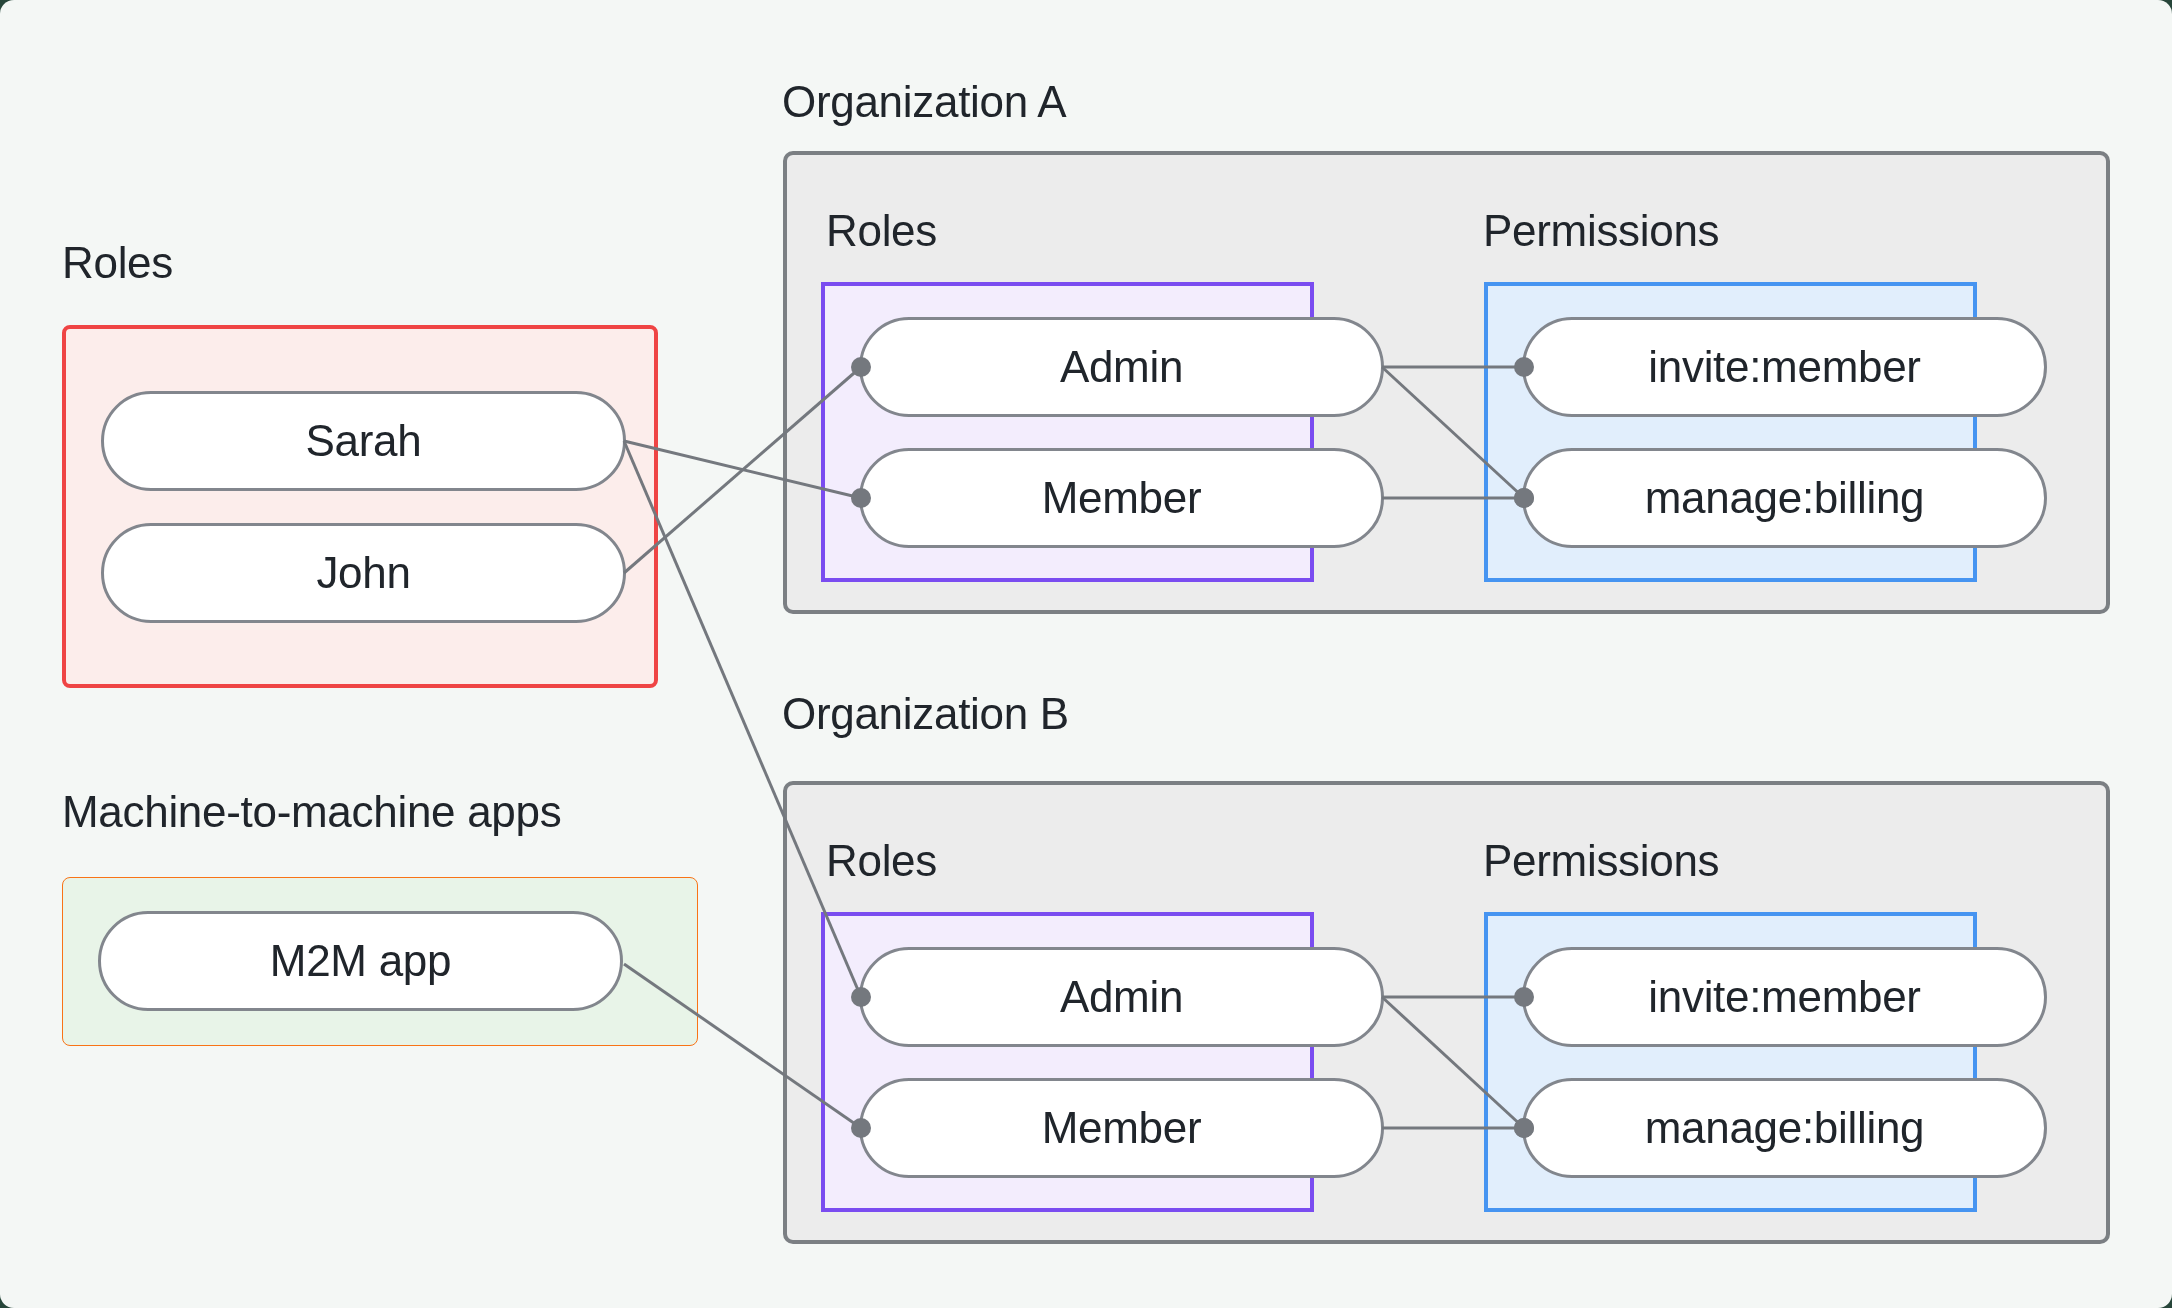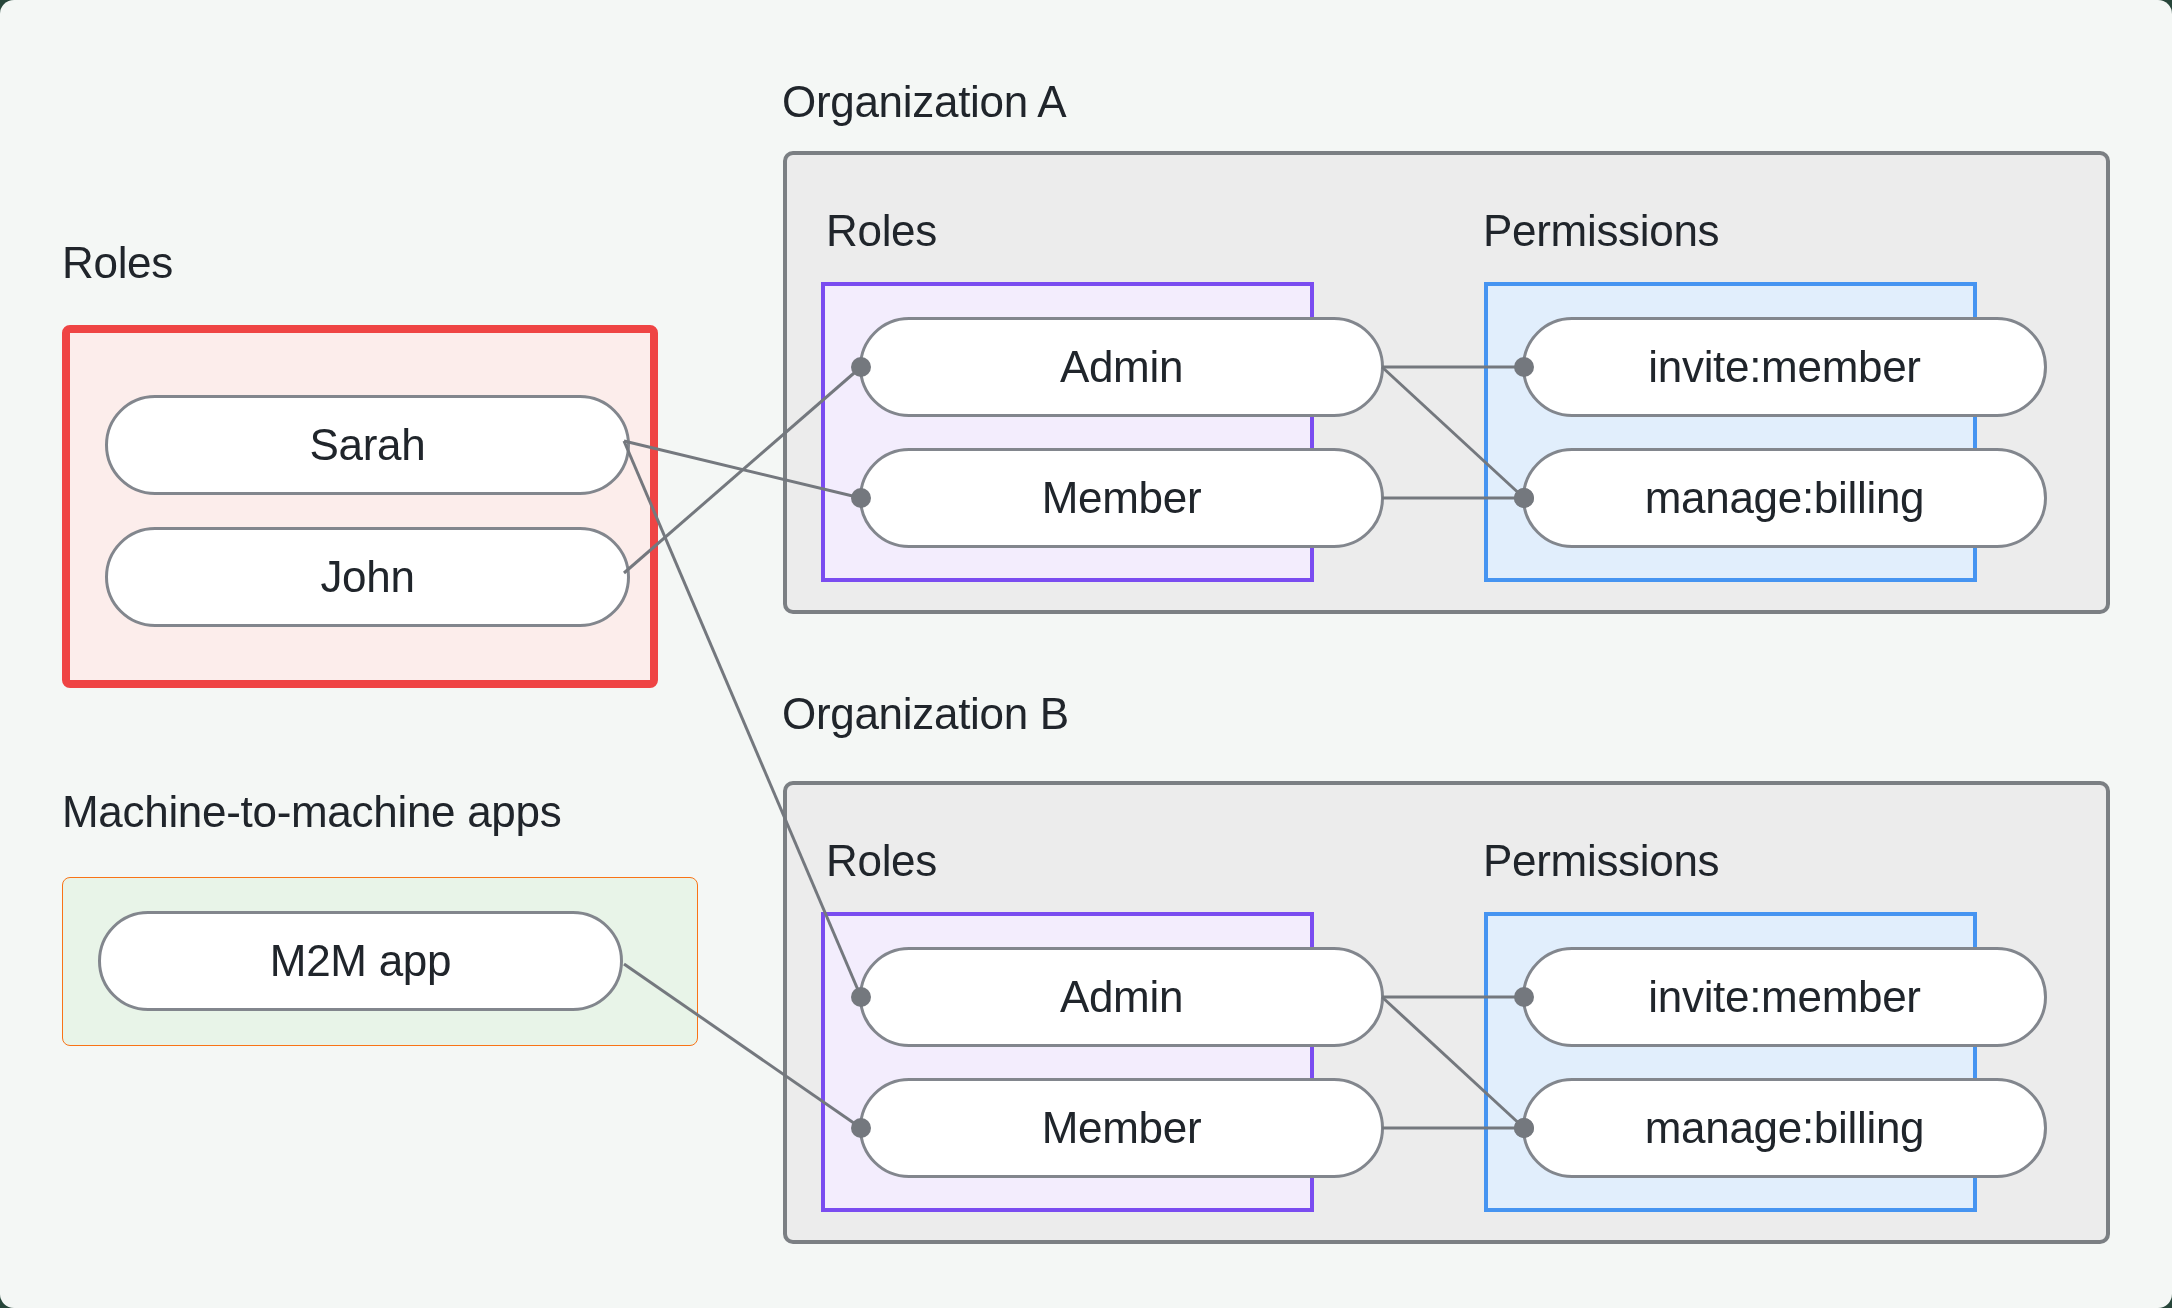--- a/index.html
+++ b/index.html
@@ -4,21 +4,21 @@
 <style>
   html,body{margin:0;padding:0;background:#27463a;}
   .canvas{
     position:relative;width:2172px;height:1308px;background:#f4f7f5;
     border-radius:14px;overflow:hidden;
     font-family:"Liberation Sans","DejaVu Sans",sans-serif;
     color:#20252b;letter-spacing:-0.3px;
   }
   .lbl{position:absolute;font-size:44px;line-height:1;font-weight:500;white-space:nowrap;}
   .group{position:absolute;border-radius:8px;box-sizing:border-box;}
-  .group.users{left:62px;top:325px;width:596px;height:363px;background:#fcedeb;border:8px solid #ef4444;text-align:right;}
+  .group.users{left:62px;top:325px;width:596px;height:363px;background:#fcedeb;border:4px solid #ef4444;text-align:right;}
   .group.m2m{left:62px;top:877px;width:636px;height:169px;background:#e8f4e8;border:1px solid #f97316;}
   .orgbox{position:absolute;left:783px;width:1327px;height:463px;background:#ececec;border:4px solid #7b7f83;border-radius:10px;box-sizing:border-box;}
   .orgbox.a{top:151px;}
   .orgbox.b{top:781px;}
   .innerbox{position:absolute;top:127px;width:493px;height:300px;border-radius:0;box-sizing:border-box;}
   .innerbox.roles{left:34px;background:#f3edfd;border:4px solid #7a4cf0;}
   .innerbox.perms{left:697px;background:#e1eefc;border:4px solid #4694f1;padding-left:48px;}
   .innerlbl{position:absolute;top:54px;font-size:44px;line-height:1;font-weight:500;white-space:nowrap;}
   .innerlbl.roles{left:39px;}
   .innerlbl.perms{left:696px;}

